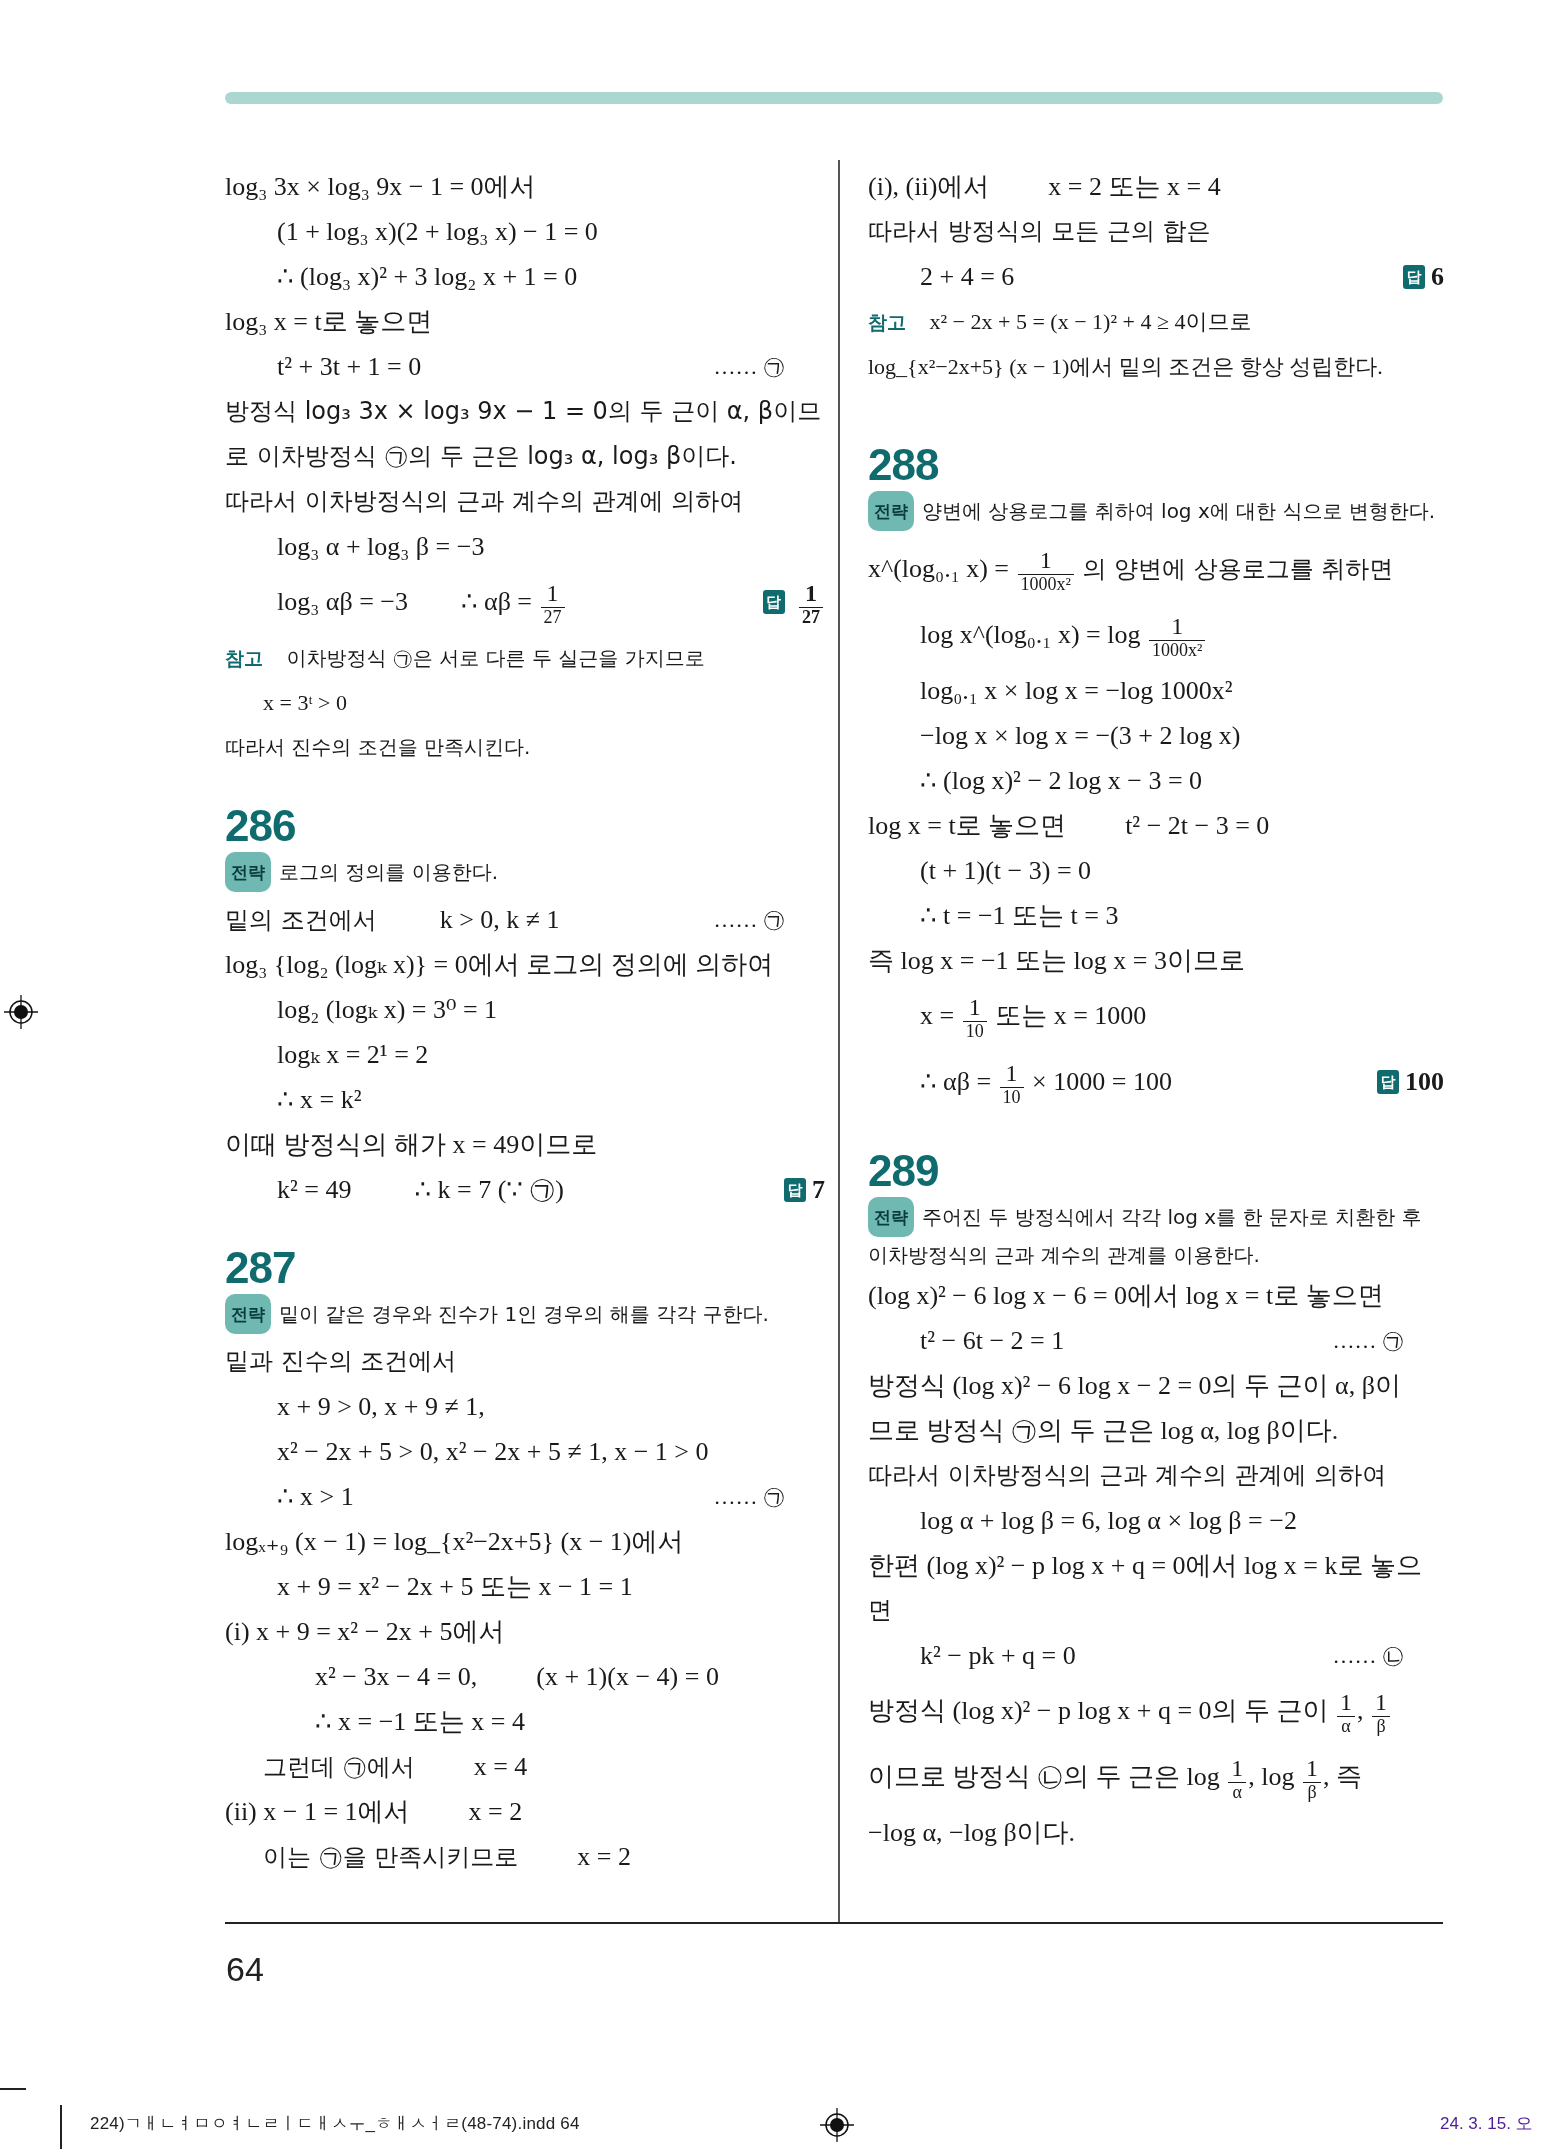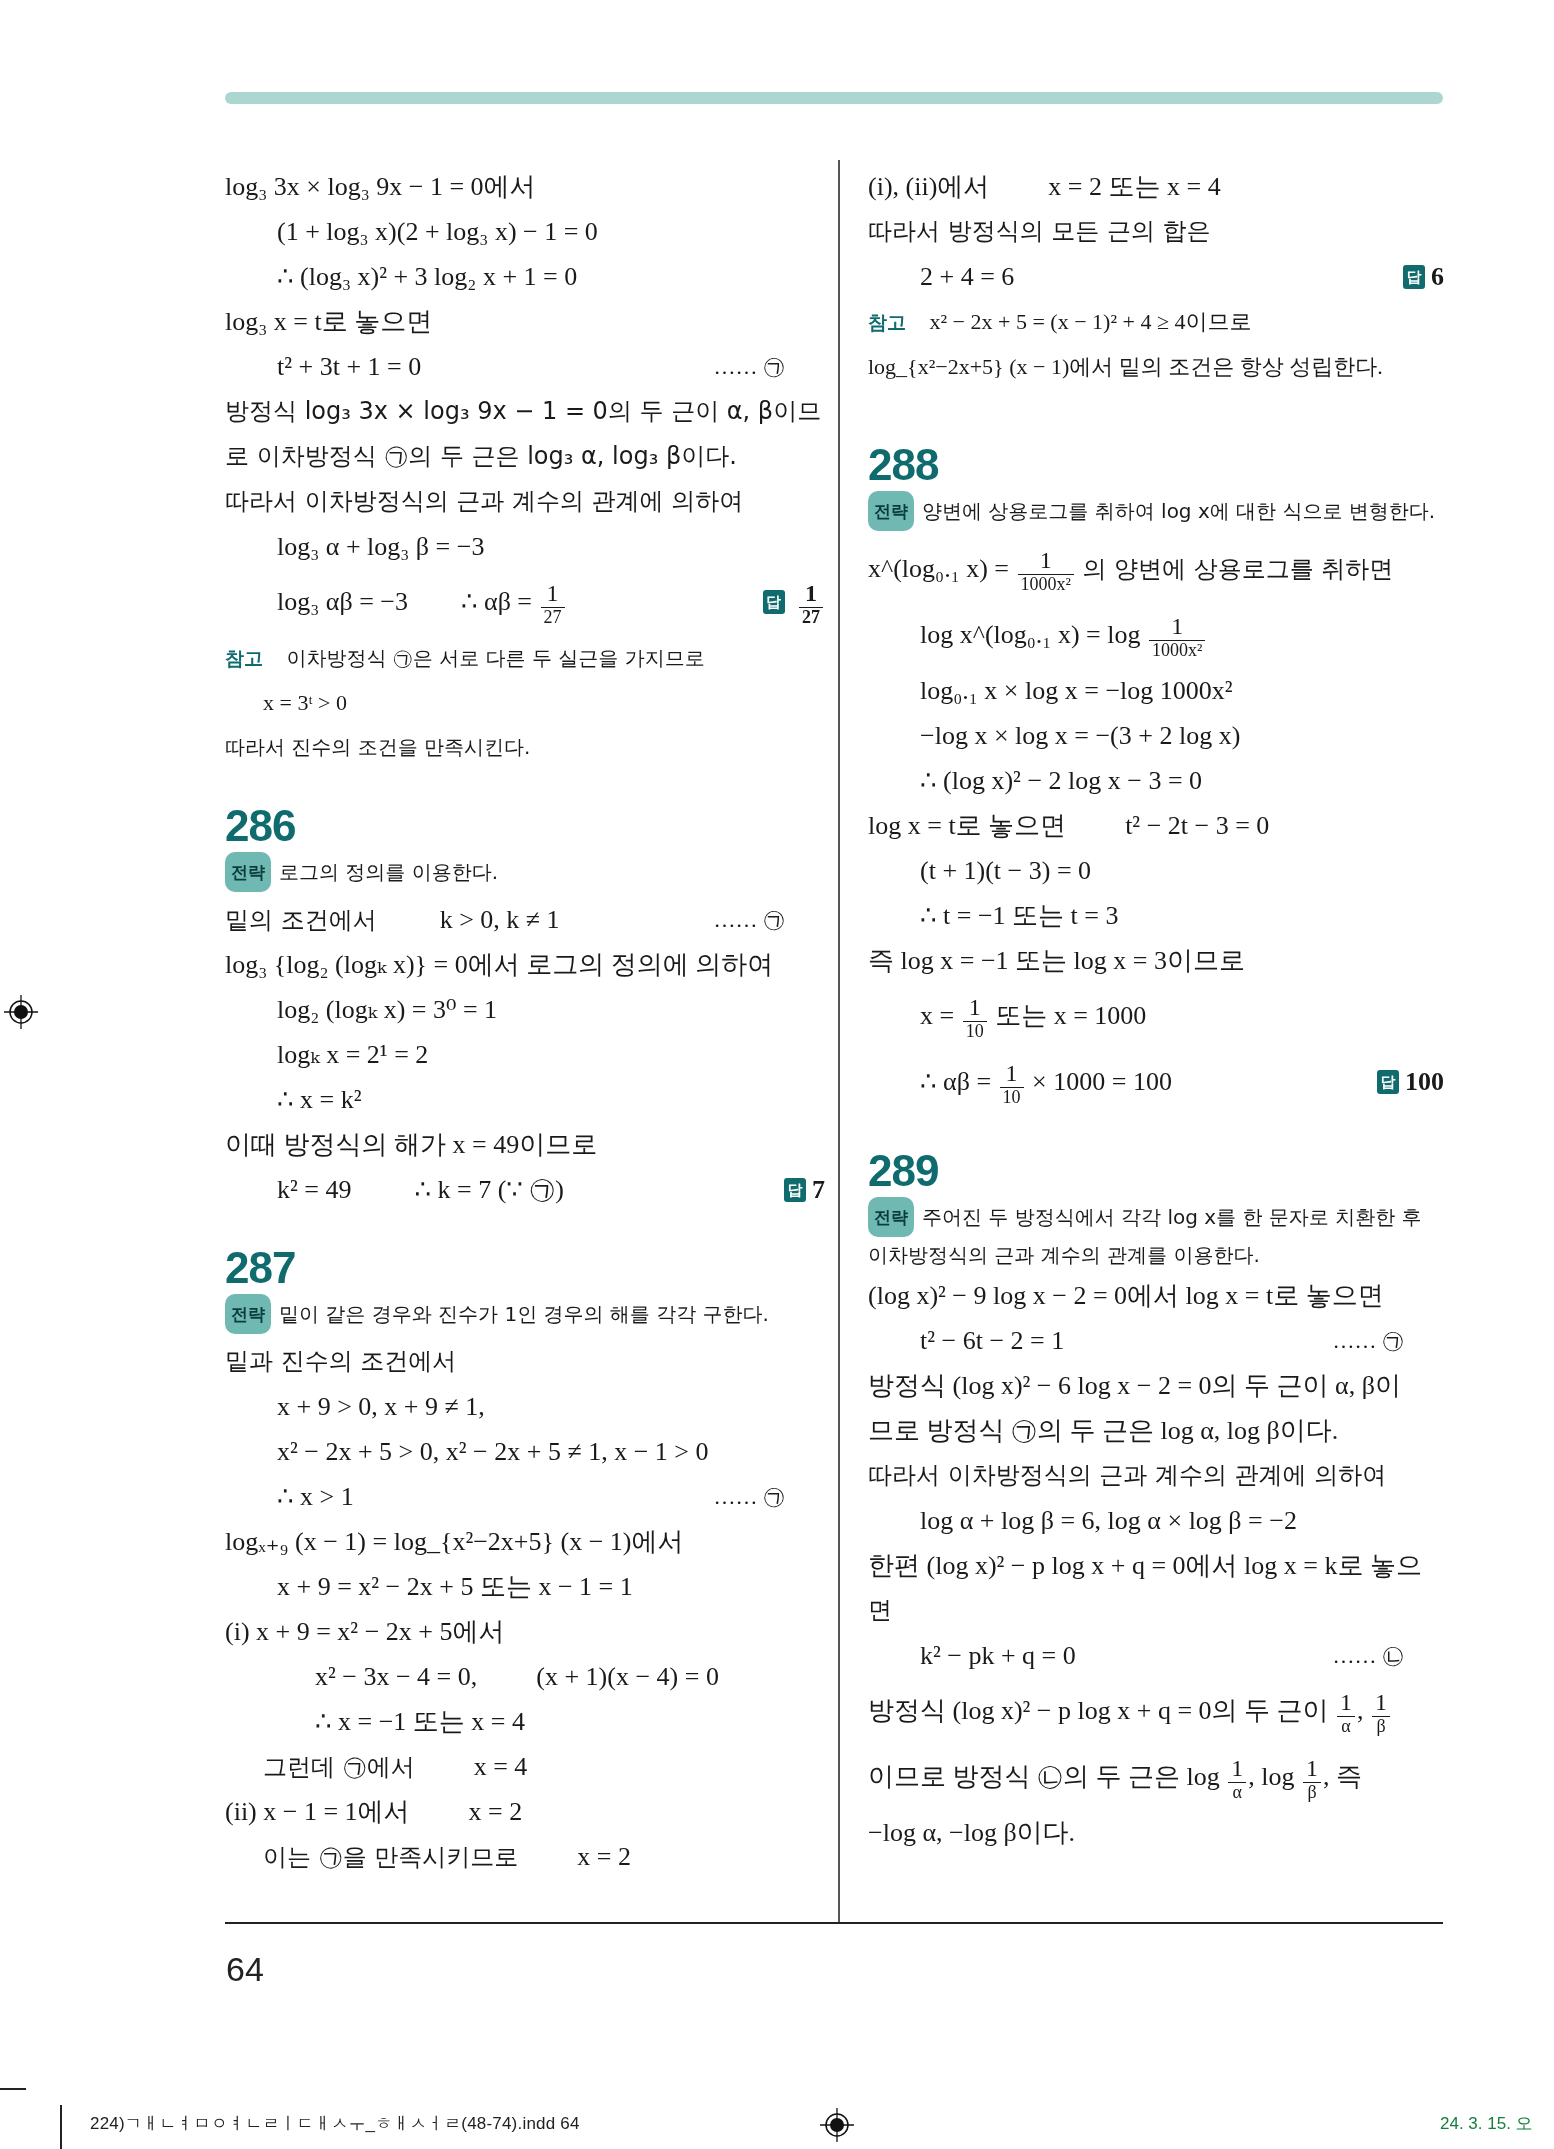--- a/index.html
+++ b/index.html
@@ -12,21 +12,21 @@
   .col.right { left:868px; width:576px; }
   .divider { position:absolute; left:838px; top:160px; width:1.5px; height:1762px; background:#555; }
   .bottom-rule { position:absolute; left:225px; top:1922px; width:1218px; height:2px; background:#222; }
   .page-num { position:absolute; left:226px; top:1950px; font-family:"Liberation Sans","DejaVu Sans",sans-serif;
               font-size:34px; color:#222; }
   .slug-line { position:absolute; left:0; top:2088px; width:26px; height:1.5px; background:#222; }
   .slug-vline { position:absolute; left:60px; top:2105px; width:1.5px; height:44px; background:#222; }
   .slug { position:absolute; left:90px; top:2112px; font-family:"Liberation Sans","DejaVu Sans",sans-serif;
           font-size:17px; color:#222; letter-spacing:0.2px; }
   .slug-date { position:absolute; left:1440px; top:2112px; font-family:"Liberation Sans","DejaVu Sans",sans-serif;
-               font-size:17px; color:#15803d; white-space:nowrap; }
+               font-size:17px; color:#4c1d95; white-space:nowrap; }
   .reg-mark { position:absolute; width:34px; height:34px; }
   .reg-mark.left { left:4px; top:995px; }
   .reg-mark.bottom { left:820px; top:2108px; }
 
   .line { position:relative; font-size:26px; line-height:45px; height:45px; white-space:nowrap; }
   .line.xtall { height:66px; line-height:66px; }
   .ind1 { padding-left:52px; }
   .ind2 { padding-left:90px; }
   .ind0h { padding-left:38px; }
   .kr { font-family:"DejaVu Sans","Liberation Sans",sans-serif; font-size:24px; }
@@ -226,21 +226,21 @@
     </div>
   </div>
 
   <div class="gap" style="height:30px"></div>
 
   <div>
     <div class="num" style="color:#0f6b6d;margin-top:0">289</div>
     <div class="line strategy" style="height:auto;white-space:normal;">
       <span class="tag" style="background:#6fb9b2;color:#0b3c3d">전략</span><span class="txt">주어진 두 방정식에서 각각 log x를 한 문자로 치환한 후 이차방정식의 근과 계수의 관계를 이용한다.</span>
     </div>
-    <div class="line">(log x)² − 9 log x − 2 = 0에서 log x = t로 놓으면</div>
+    <div class="line">(log x)² − 6 log x − 6 = 0에서 log x = t로 놓으면</div>
     <div class="line ind1">
       <span>t² − 6t − 2 = 1</span>
       <span class="marker"><span>……</span> <span>㉠</span></span>
     </div>
     <div class="line">방정식 (log x)² − 6 log x − 2 = 0의 두 근이 α, β이</div>
     <div class="line">므로 방정식 ㉠의 두 근은 log α, log β이다.</div>
     <div class="line kr">따라서 이차방정식의 근과 계수의 관계에 의하여</div>
     <div class="line ind1">log α + log β = 6, log α × log β = −2</div>
     <div class="line">한편 (log x)² − p log x + q = 0에서 log x = k로 놓으</div>
     <div class="line kr">면</div>

